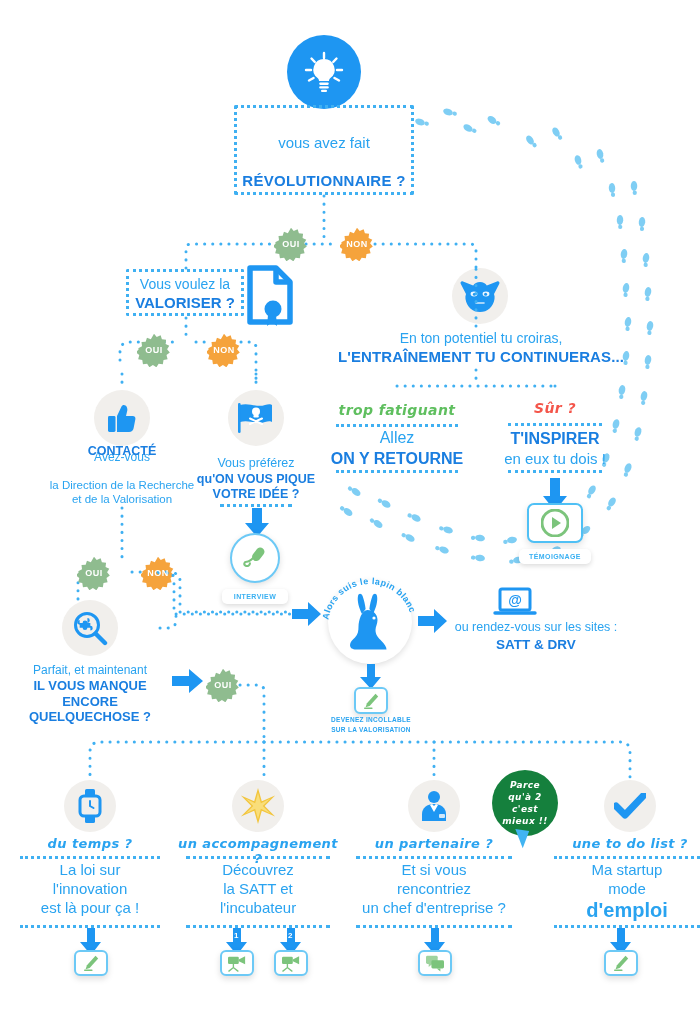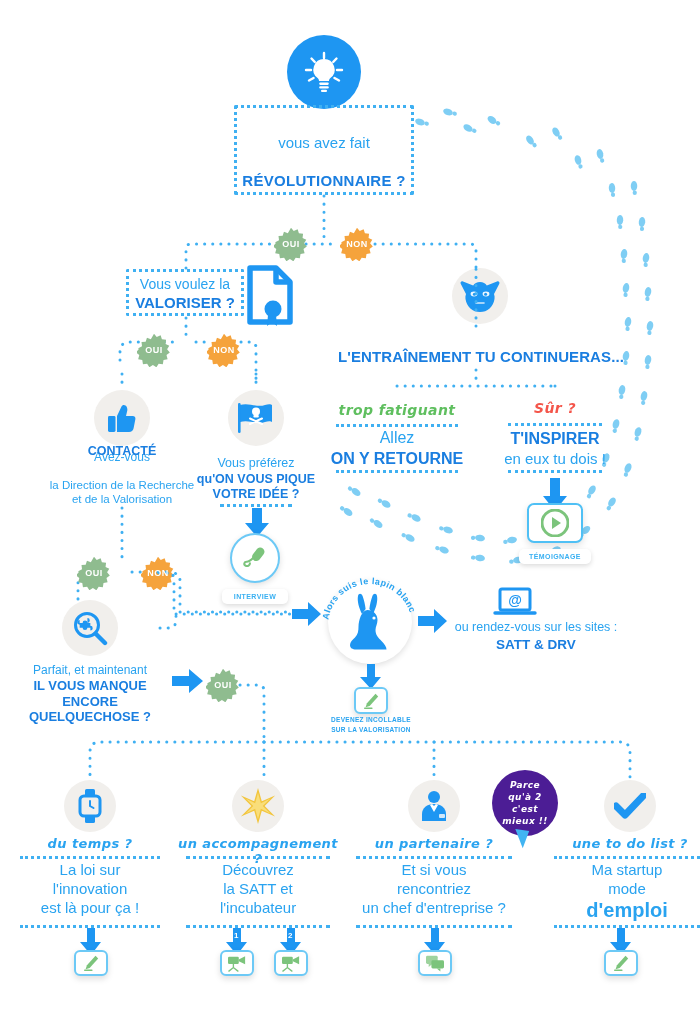--- a/index.html
+++ b/index.html
@@ -56,21 +56,21 @@
   .minitile { position:absolute; width:34px; height:26px; background:#fff;
               border:2px solid #6CC9F6; border-radius:6px;
               display:flex; align-items:center; justify-content:center;
               box-shadow:0 3px 6px rgba(0,0,0,.13); }
 
   
   .arrow { position:absolute; }
   .anum { position:absolute; color:#fff; font-size:8px; font-weight:bold; z-index:4; }
 
   
-  .bubble { position:absolute; background:#4c1d95; border-radius:50%;
+  .bubble { position:absolute; background:#15803d; border-radius:50%;
             color:#fff; display:flex; align-items:center; justify-content:center;
             text-align:center; }
   .bubble .tail { position:absolute; width:0;height:0;
                   border-left:10px solid transparent;
                   border-right:4px solid transparent;
                   border-top:18px solid #41B4F2;
                   bottom:-12px; left:22px; transform:rotate(8deg); }
 </style>
 </head>
 <body>
@@ -334,20 +334,21 @@
   <div class="iconcirc" style="left:452px;top:268px;width:56px;height:56px;">
     <svg width="42" height="40" viewBox="0 0 42 40">
       <path d="M21 6 c3 0 5.5 1.4 6.8 3.6 L38 5.5 c1.6-.7 3 .7 2.3 2.2 L35 18 c.6 1.7.8 3.3.5 4.9 C34.4 30.6 28.4 36 21 36 S7.6 30.6 6.5 22.9 C6.2 21.3 6.4 19.7 7 18 L1.7 7.7 C1 6.2 2.4 4.8 4 5.5 L14.2 9.6 C15.5 7.4 18 6 21 6 z" fill="#1E96F2"></path>
       <ellipse cx="15" cy="18" rx="3.4" ry="2.4" fill="#fff" opacity=".92"></ellipse>
       <ellipse cx="27" cy="18" rx="3.4" ry="2.4" fill="#fff" opacity=".92"></ellipse>
       <circle cx="15.4" cy="18.2" r="1.5" fill="#1E96F2"></circle>
       <circle cx="26.6" cy="18.2" r="1.5" fill="#1E96F2"></circle>
       <path d="M17 27 h8" stroke="#fff" stroke-width="1.6" stroke-linecap="round" opacity=".8"></path>
     </svg>
   </div>
+  <div class="t" style="left:336px;top:330px;width:290px;font-size:14px;">En ton potentiel tu croiras,</div>
   <div class="t bold blue-d" style="left:326px;top:348px;width:310px;font-size:15px;letter-spacing:.1px;">L'ENTRAÎNEMENT TU CONTINUERAS...</div>
 
   <svg class="conn" style="left:0;top:0;width:700px;height:1014px;">
     <path class="dashpath" d="M476,326 L476,268"></path>
     <path class="dashpath" d="M476,370 L476,386"></path>
     <path class="dashpath" d="M397,386 L397,392 M397,386 L555,386 M555,386 L555,392"></path>
   </svg>
 
   <div class="t hand green-h" style="left:327px;top:402px;width:140px;font-size:14px;">trop fatiguant</div>
   <div class="dtop" style="left:336px;top:424px;width:122px;"></div>

